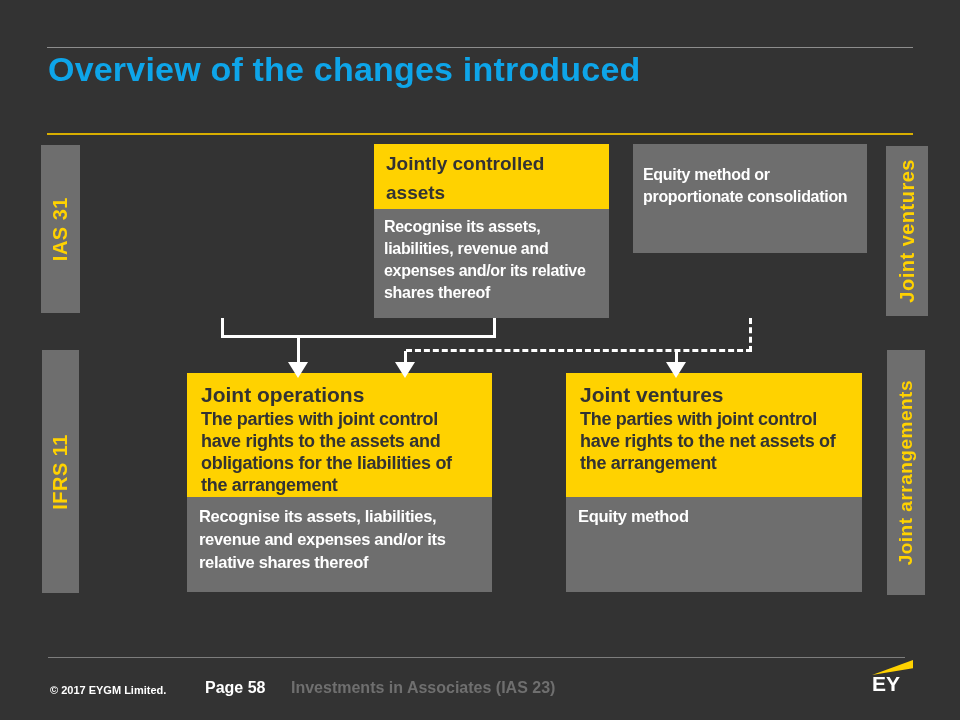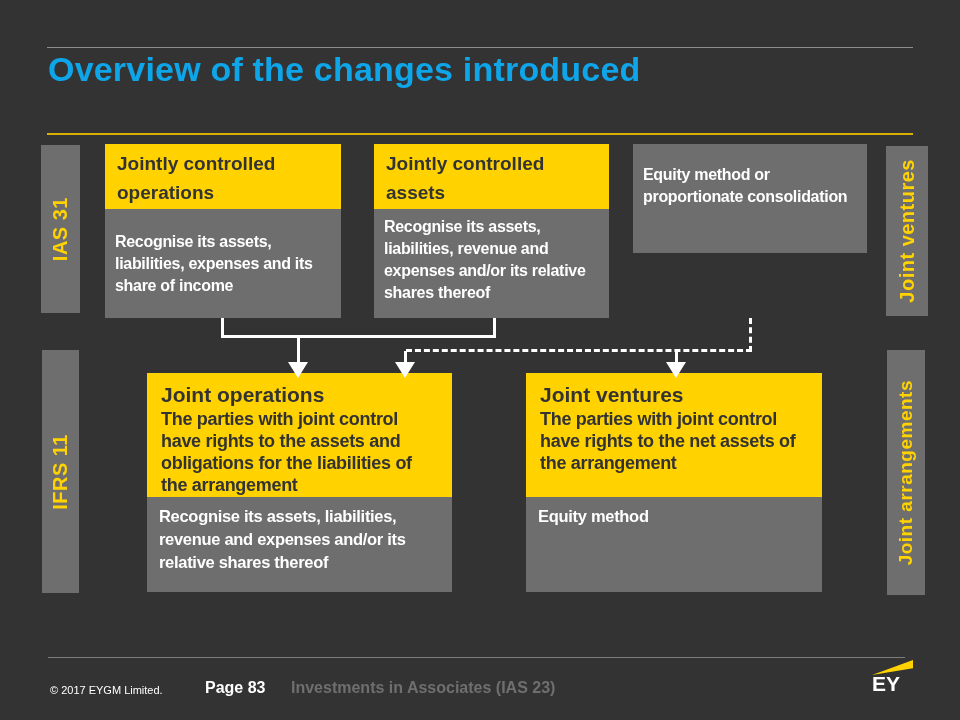--- a/index.html
+++ b/index.html
@@ -37,31 +37,31 @@
   .tbox3{left:633px;width:234px;}
   .tbox3 .bd{padding-top:20px;}
 
   
   .conn{background:#ffffff;}
   .conn-dashed-v{width:0;border-left:3px dashed #ffffff;background:none;}
   .conn-dashed-h{height:0;border-top:3px dashed #ffffff;background:none;}
   .ahead{width:0;height:0;border-left:10px solid transparent;border-right:10px solid transparent;border-top:16px solid #ffffff;}
 
   
-  .bbox{top:373px;}
+  .bbox{top:373px;margin-left:40px;}
   .bbox .top{background:#ffd200;color:#333333;height:124px;padding:8px 12px 0 14px;box-sizing:border-box;}
   .bbox .top .t{font-size:21px;font-weight:bold;line-height:27px;}
   .bbox .top .d{font-size:18px;font-weight:bold;line-height:22px;letter-spacing:-0.3px;}
   .bbox .bot{background:#6e6e6e;color:#ffffff;height:95px;padding:8px 12px 0 12px;font-size:16.5px;font-weight:bold;line-height:23px;letter-spacing:-0.3px;box-sizing:border-box;}
   .bbox1{left:147px;width:305px;}
   .bbox2{left:526px;width:296px;}
 
   
   .rule-foot{left:48px;top:657px;width:857px;height:1px;background:#7d7d7d;}
-  .f-copy{left:50px;top:684px;color:#ffffff;font-size:11px;font-weight:normal;}
+  .f-copy{left:50px;top:684px;color:#ffffff;font-size:11px;font-weight:bold;}
   .f-page{left:205px;top:679px;color:#ffffff;font-size:16px;font-weight:bold;}
   .f-doc{left:291px;top:679px;color:#6f6f6f;font-size:16px;font-weight:bold;}
   .ey-logo{left:870px;top:658px;width:52px;height:50px;}
   .ey-beam{position:absolute;left:2px;top:2px;width:41px;height:15px;background:#ffd200;
            clip-path:polygon(0 100%,100% 0,100% 55%);}
   .ey-text{position:absolute;left:2px;top:14px;color:#ffffff;font-size:21px;font-weight:bold;letter-spacing:0;}
 </style>
 </head>
 <body>
 
@@ -79,24 +79,20 @@
   <div class="abs vbar vbar-jv">
     <span>Joint ventures</span>
   </div>
   <div class="abs vbar vbar-ifrs11">
     <span>IFRS 11</span>
   </div>
   <div class="abs vbar vbar-ja">
     <span>Joint arrangements</span>
   </div>
 
-  <div class="abs tbox tbox1">
-    <div class="hd">Jointly controlled operations</div>
-    <div class="bd">Recognise its assets, liabilities, expenses and its share of income</div>
-  </div>
   <div class="abs tbox tbox2">
     <div class="hd">Jointly controlled assets</div>
     <div class="bd">Recognise its assets, liabilities, revenue and expenses and/or its relative shares thereof</div>
   </div>
   <div class="abs tbox tbox3">
     <div class="bd">Equity method or proportionate consolidation</div>
   </div>
 
   <div class="abs bbox bbox1">
     <div class="top">
@@ -121,20 +117,20 @@
 
   <div class="abs conn-dashed-v" style="left:749px;top:318px;height:34px;"></div>
   <div class="abs conn-dashed-h" style="left:406px;top:349px;width:346px;"></div>
   <div class="abs conn" style="left:404px;top:351px;width:3px;height:13px;"></div>
   <div class="abs ahead" style="left:395px;top:362px;"></div>
   <div class="abs conn" style="left:675px;top:351px;width:3px;height:13px;"></div>
   <div class="abs ahead" style="left:666px;top:362px;"></div>
 
   <div class="abs rule-foot"></div>
   <div class="abs f-copy">© 2017 EYGM Limited.</div>
-  <div class="abs f-page">Page 83</div>
+  <div class="abs f-page">Page 58</div>
   <div class="abs f-doc">Investments in Associates (IAS 23)</div>
   <div class="abs ey-logo">
     <div class="ey-beam"></div>
     <div class="ey-text">EY</div>
   </div>
 
 </div>
 
 </body></html>

